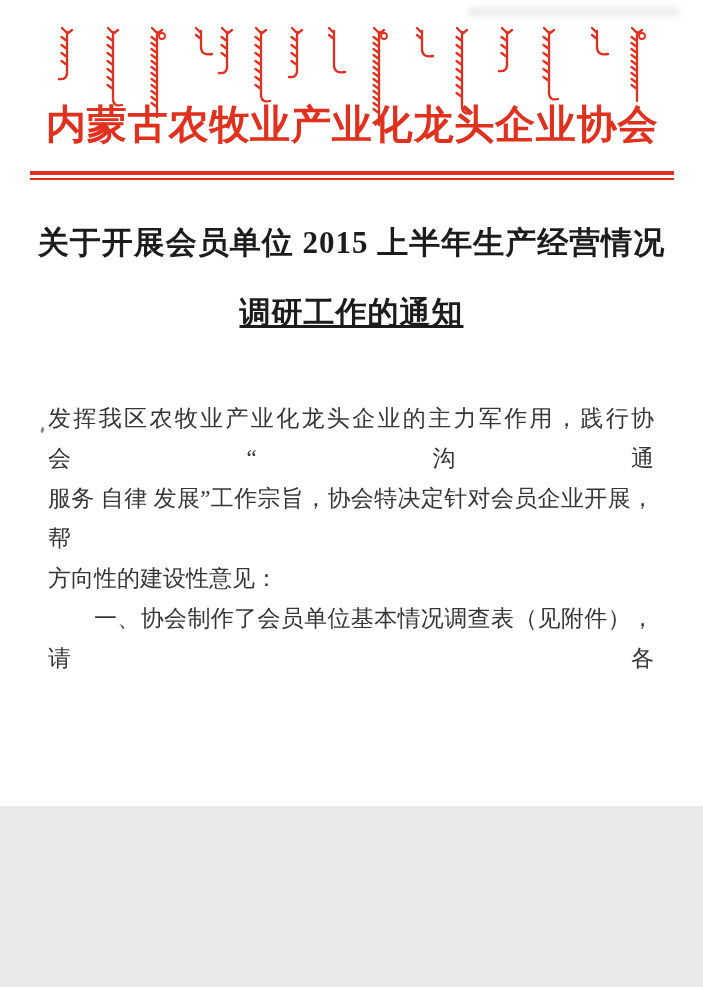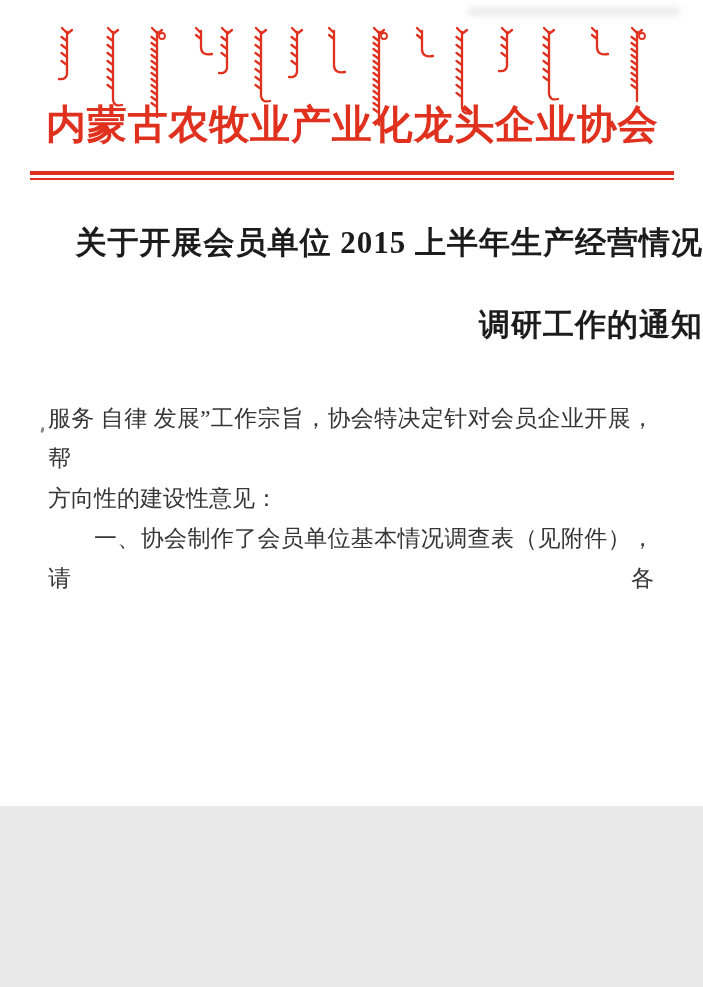--- a/index.html
+++ b/index.html
@@ -16,26 +16,26 @@
     font-size:40px;font-weight:bold;color:var(--red);
     text-align:justify;text-align-last:justify;line-height:1.25;
     white-space:nowrap;letter-spacing:0.5px;
   }
   
   .red-rule{
     position:absolute;top:171px;left:30px;width:644px;height:3px;
     border-top:4px solid var(--red);border-bottom:2px solid var(--red);
   }
   .doc-title{
-    position:absolute;left:0;width:703px;text-align:right;
+    position:absolute;left:0;width:703px;text-align:center;
     font-size:31px;font-weight:bold;color:#1c1c1c;letter-spacing:1px;
     white-space:nowrap;
   }
   .doc-title.l1{top:222px;}
-  .doc-title.l2{top:304px;}
+  .doc-title.l2{top:292px;text-decoration:underline;}
   .body-text{
     position:absolute;top:399px;left:48px;width:606px;
     font-size:23px;line-height:40px;color:#363636;
   }
   .ln{min-height:40px;}
   .ln.full{text-align:justify;text-align-last:justify;}
   .ln.ind{text-indent:2em;}
   
   .footer-rule{
     position:absolute;top:938px;left:28px;width:649px;height:4px;
@@ -117,20 +117,21 @@
   <div class="org-title">内蒙古农牧业产业化龙头企业协会</div>
 
   <div class="red-rule"></div>
 
   <div class="doc-title l1">关于开展会员单位 2015 上半年生产经营情况</div>
   <div class="doc-title l2">调研工作的通知</div>
 
   <div class="ink-dot"></div>
 
   <div class="body-text">
+    <div class="ln full">发挥我区农牧业产业化龙头企业的主力军作用，践行协会“沟通</div>
     <div class="ln full">服务 自律 发展”工作宗旨，协会特决定针对会员企业开展，帮</div>
     <div class="ln">方向性的建设性意见：</div>
     <div class="ln ind full">一、协会制作了会员单位基本情况调查表（见附件），请各</div>
 
   </div>
 
   <div class="footer-rule"></div>
   <div class="page-num">- 1 -</div>
 
 </div>

